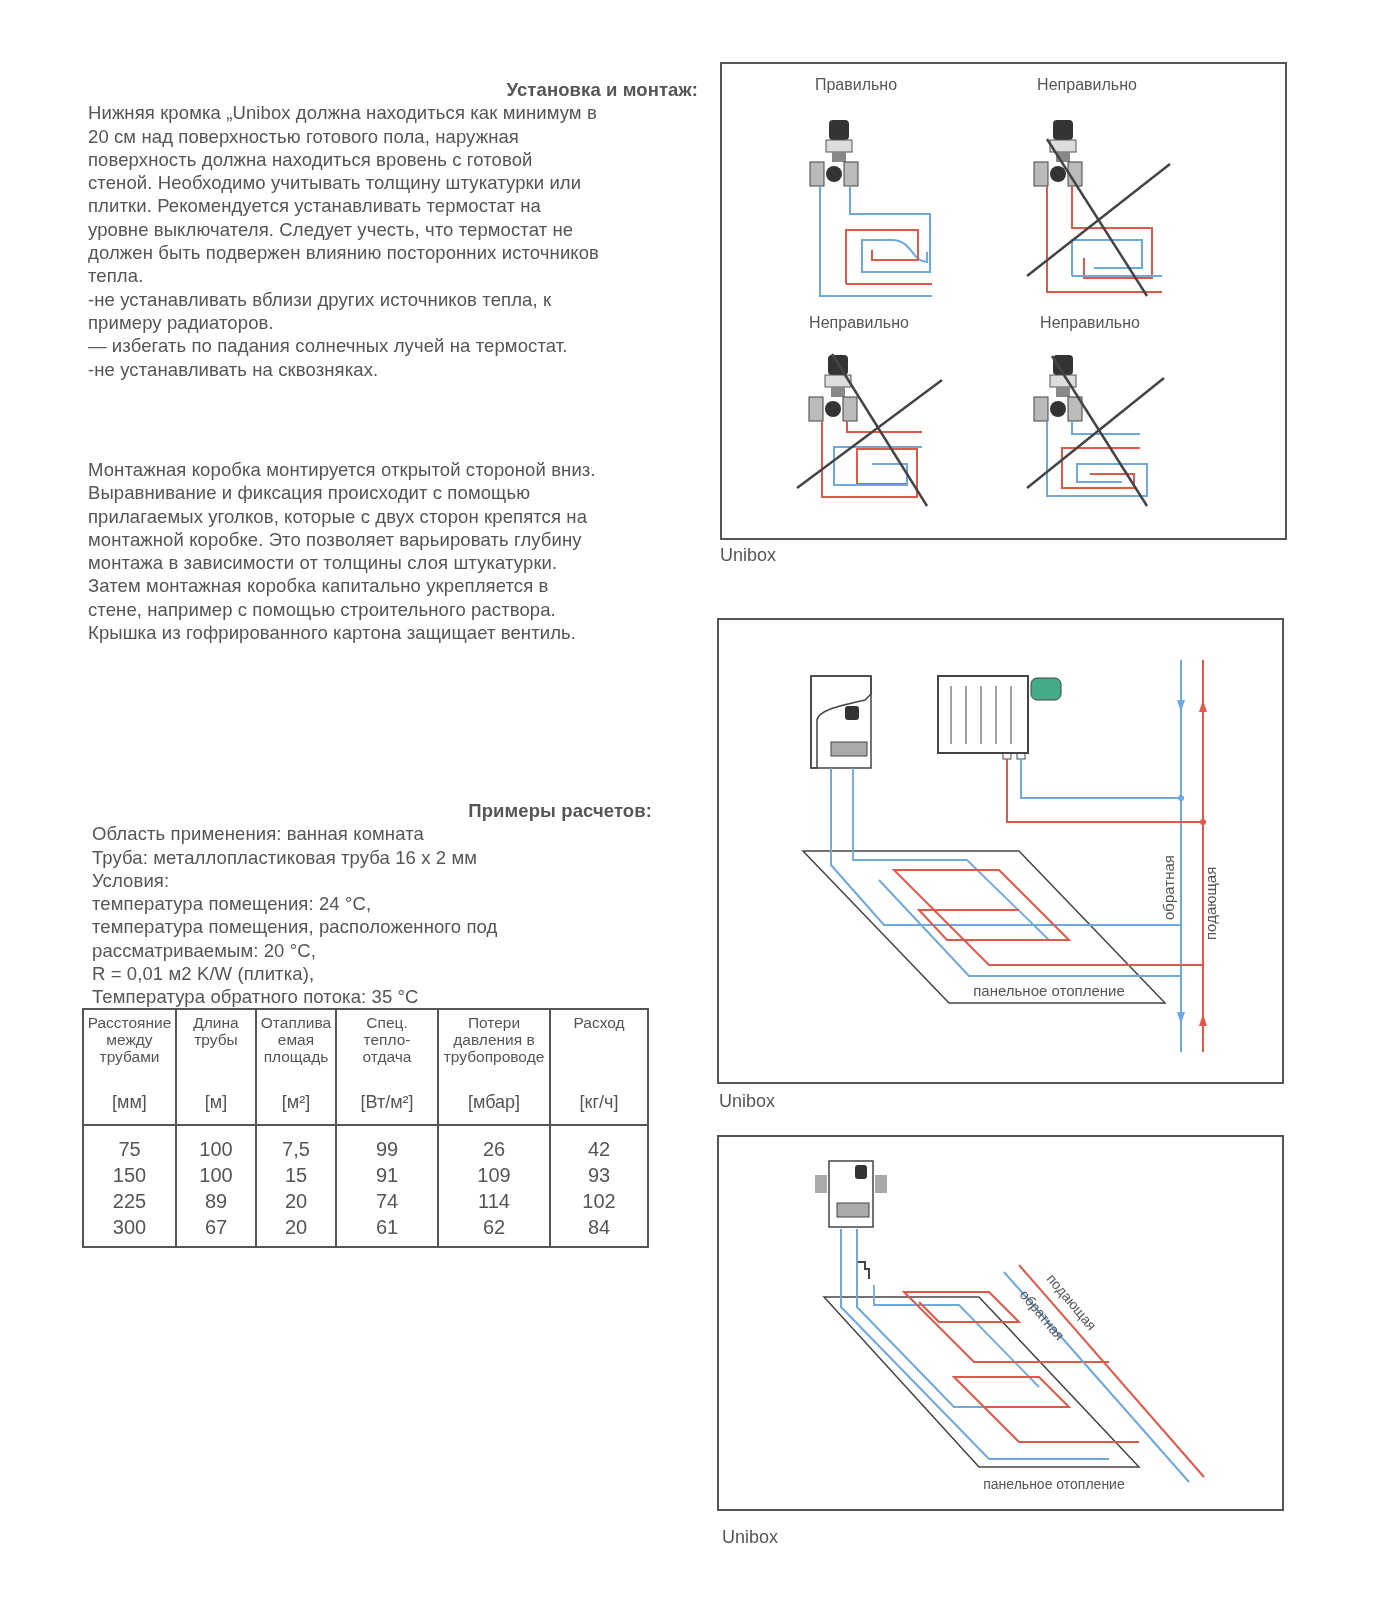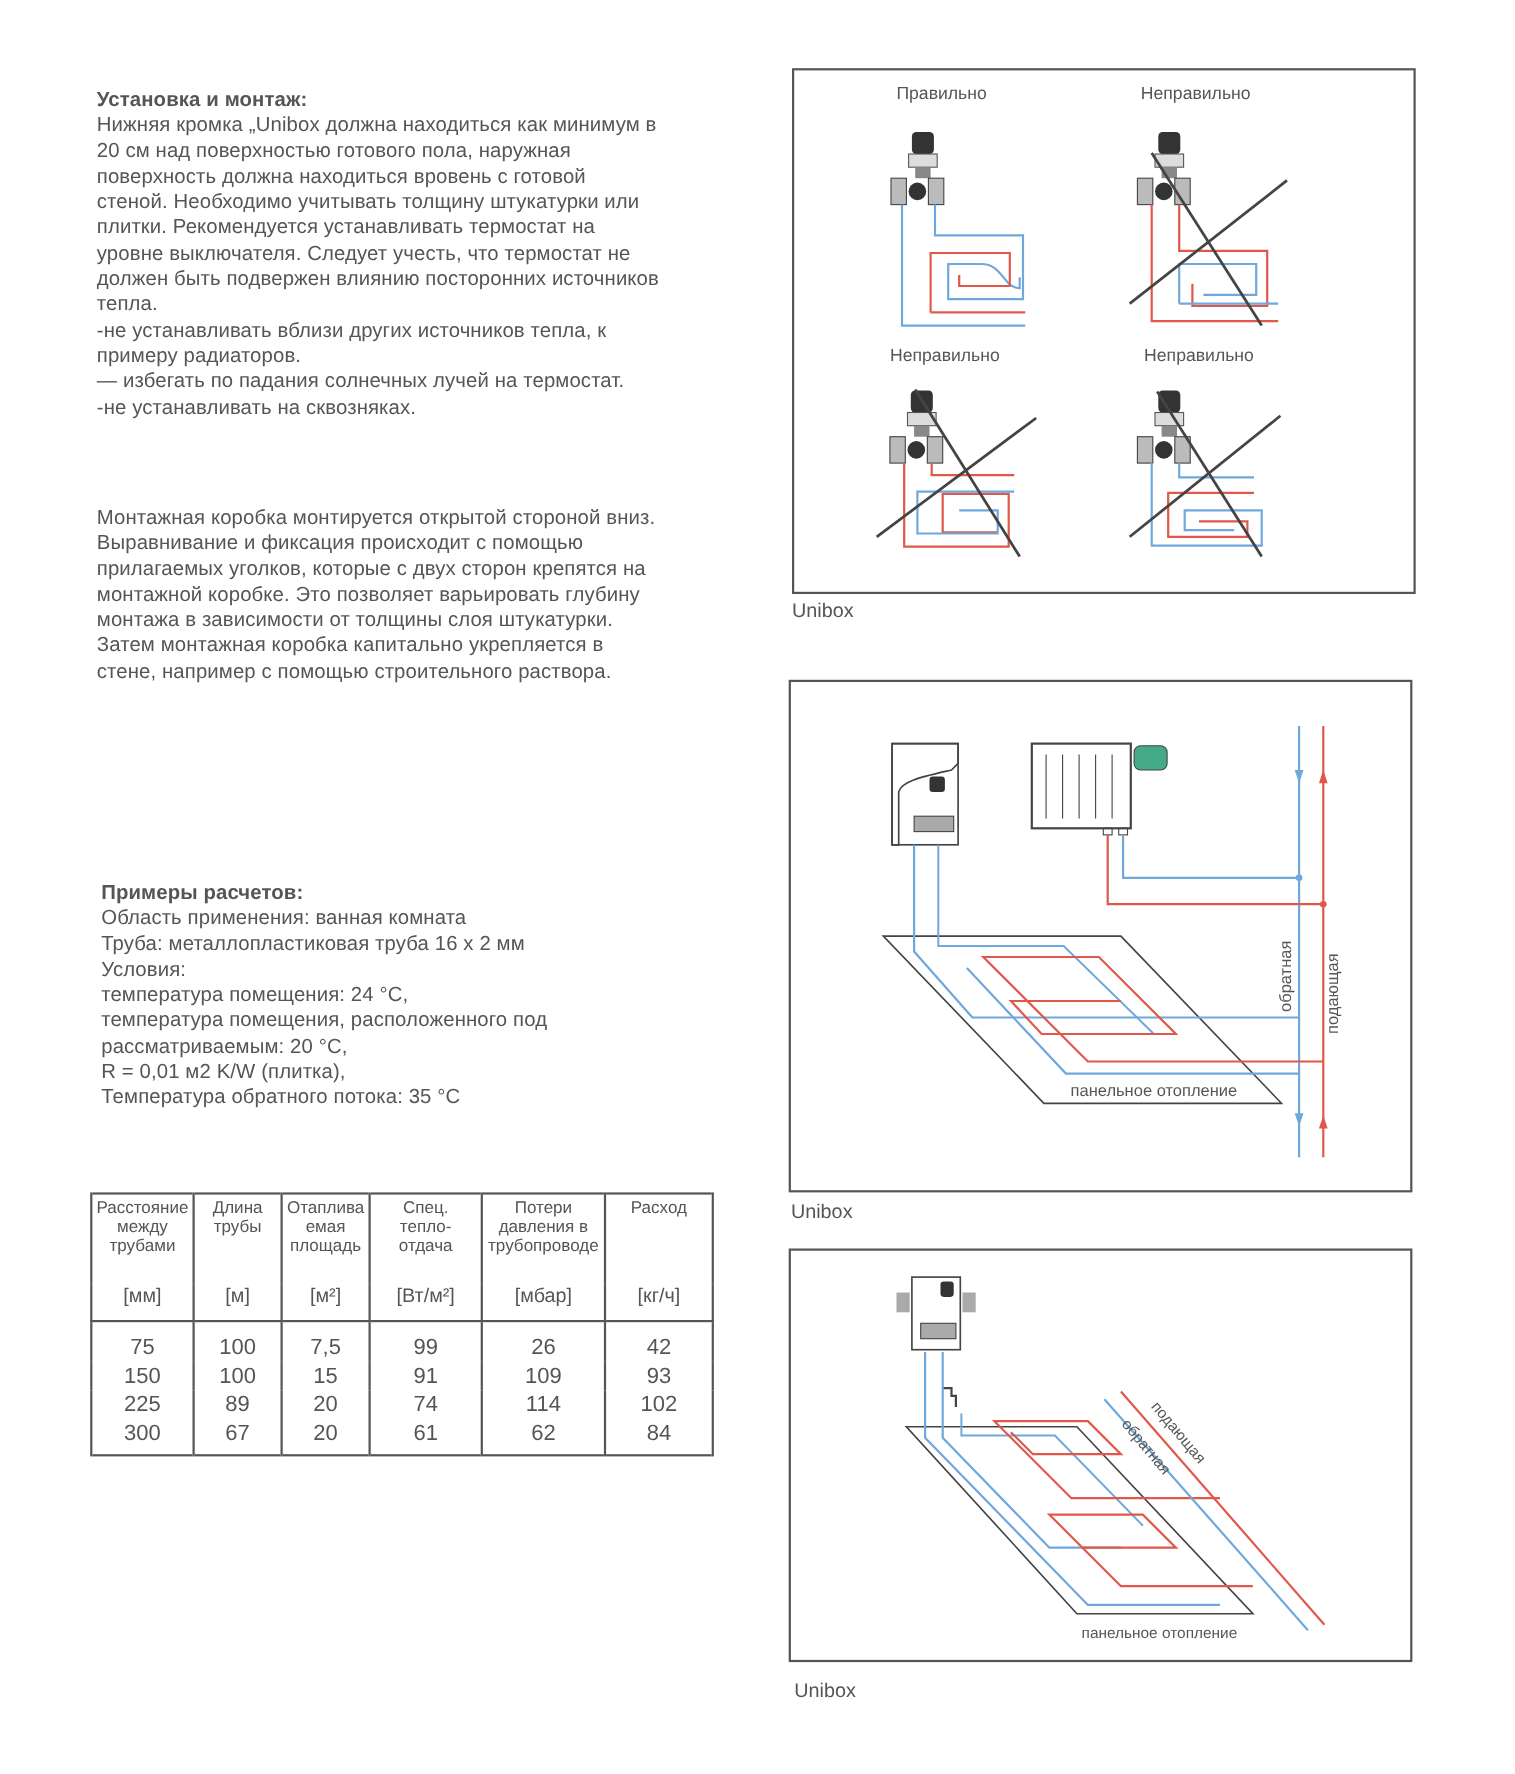--- a/index.html
+++ b/index.html
@@ -1,23 +1,23 @@
 <!DOCTYPE html>
 <html><head>
 <meta charset="utf-8">
 <style>
   html,body{margin:0;padding:0;background:#fff;}
   body{width:1377px;height:1613px;position:relative;overflow:hidden;font-family:"Liberation Sans",sans-serif;color:#555;}
   .block{position:absolute;font-size:18.5px;line-height:23.3px;color:#555;letter-spacing:0.1px;}
-  .block .h{font-weight:bold;color:#555;}
+  .block .h{font-weight:bold;color:#555;text-align:right;}
   .block p{margin:0;}
   #b1{left:88px;top:78px;width:610px;}
   #b2{left:88px;top:458px;width:610px;}
   #b3{left:92px;top:799px;width:560px;}
-  table.calc{position:absolute;left:82px;top:1084px;border-collapse:collapse;font-size:15.5px;color:#555;}
+  table.calc{position:absolute;left:82px;top:1008px;border-collapse:collapse;font-size:15.5px;color:#555;}
   table.calc td,table.calc th{border-left:2px solid #555;border-right:2px solid #555;padding:0;text-align:center;vertical-align:top;font-weight:normal;}
   table.calc{border:2px solid #555;}
   table.calc thead tr.names th{height:78px;padding-top:4px;line-height:17px;}
   table.calc thead tr.units th{height:32px;font-size:18px;border-bottom:2px solid #555;}
   table.calc tbody td{font-size:20px;line-height:26px;}
   table.calc tbody tr:first-child td{padding-top:10px;margin-left:22px;}
   table.calc tbody tr:last-child td{padding-bottom:6px;}
   .fig{position:absolute;border:2px solid #555;background:#fff;}
   .cap{position:absolute;font-size:18px;color:#555;}
   svg text{font-family:"Liberation Sans",sans-serif;}
@@ -42,20 +42,21 @@
 </div>
 
 <div class="block" id="b2">
   <p>Монтажная коробка монтируется открытой стороной вниз.</p>
   <p>Выравнивание и фиксация происходит с помощью</p>
   <p>прилагаемых уголков, которые с двух сторон крепятся на</p>
   <p>монтажной коробке. Это позволяет варьировать глубину</p>
   <p>монтажа в зависимости от толщины слоя штукатурки.</p>
   <p>Затем монтажная коробка капитально укрепляется в</p>
   <p>стене, например с помощью строительного раствора.</p>
+  <p>Крышка из гофрированного картона защищает вентиль.</p>
 </div>
 
 <div class="block" id="b3">
   <p class="h">Примеры расчетов:</p>
   <p>Область применения: ванная комната</p>
   <p>Труба: металлопластиковая труба  16 х 2 мм</p>
   <p>Условия:</p>
   <p>температура помещения: 24 °C,</p>
   <p>температура помещения, расположенного под</p>
   <p>рассматриваемым: 20 °C,</p>

